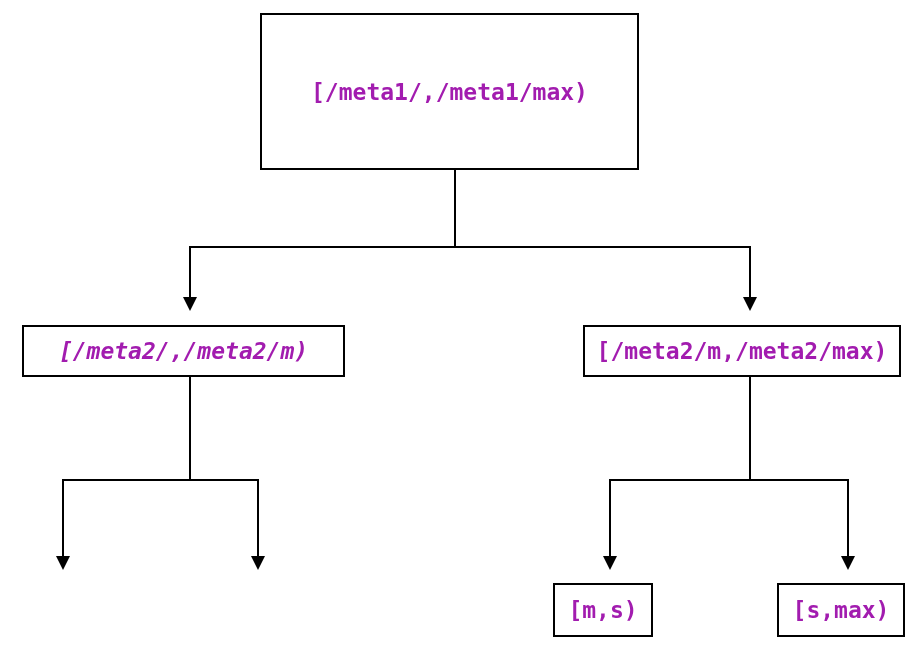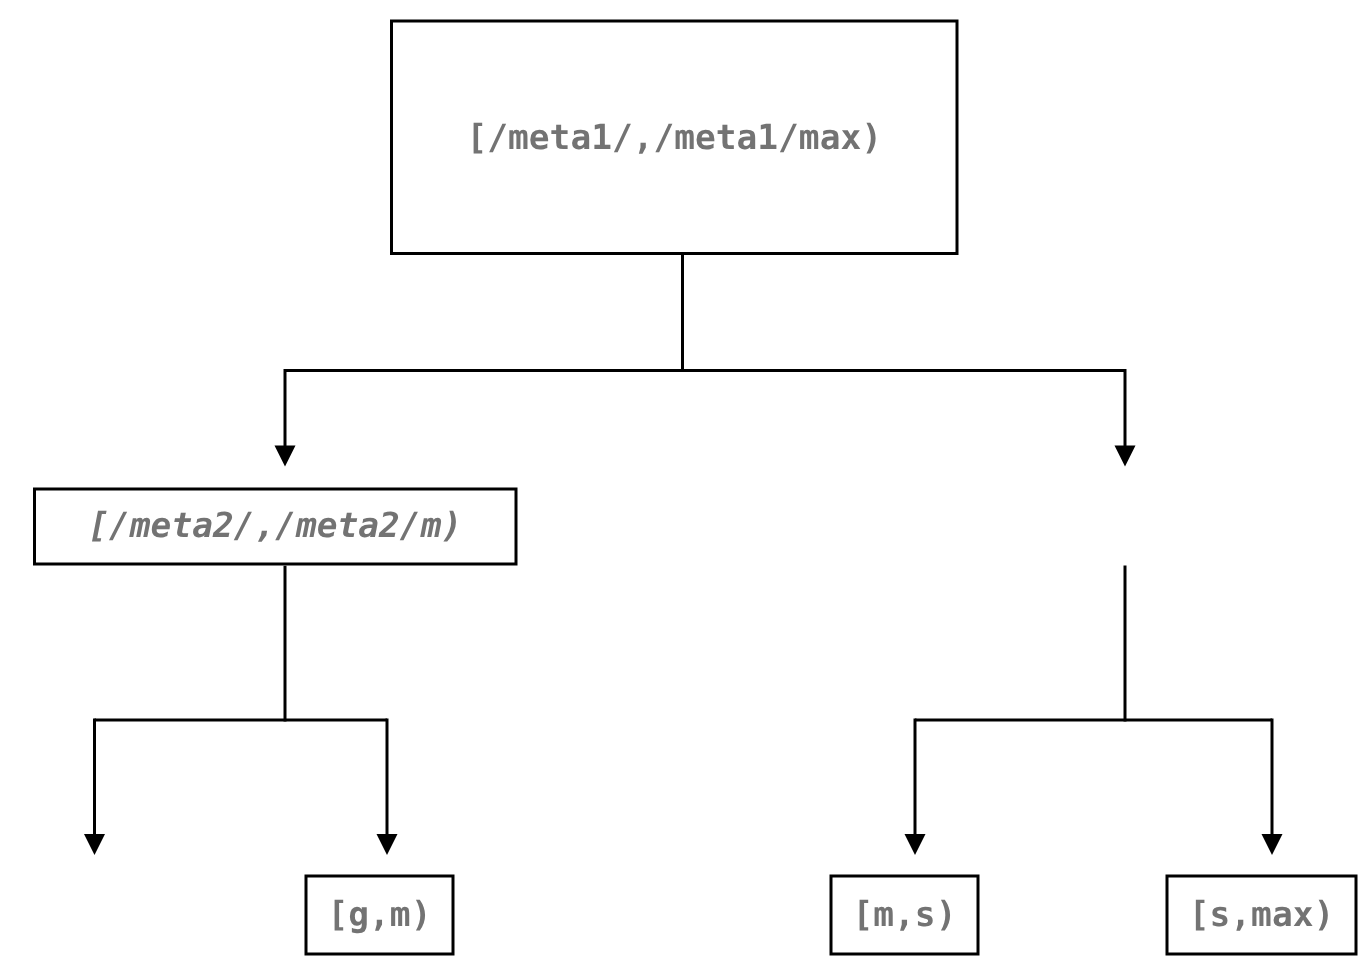--- a/index.html
+++ b/index.html
@@ -23,21 +23,21 @@
   .node {
     position: absolute;
     box-sizing: border-box;
     border: 2px solid #000000;
     background: #ffffff;
     display: flex;
     align-items: center;
     justify-content: center;
     font-weight: bold;
     font-size: 23px;
-    color: #737373;
+    color: #a21caf;
     white-space: nowrap;
     z-index: 2;
   }
   .node-root   { left: 260px; top: 13px;  width: 379px; height: 157px; }
   .node-left   { left: 22px;  top: 325px; width: 323px; height: 52px; font-style: italic;  }
   .node-right  { left: 583px; top: 325px; width: 318px; height: 52px;  }
   .node-ag     { left: 8px;   top: 583px; width: 100px; height: 54px;  }
   .node-gm     { left: 203px; top: 583px; width: 100px; height: 54px;  }
   .node-ms     { left: 553px; top: 583px; width: 100px; height: 54px;  }
   .node-smax   { left: 777px; top: 583px; width: 128px; height: 54px;  }
@@ -77,21 +77,21 @@
     <path class="edge-line" d="M610,479 L610,557"></path>
     <polygon class="arrowhead" points="603,556 617,556 610,570"></polygon>
     <path class="edge-line" d="M848,479 L848,557"></path>
     <polygon class="arrowhead" points="841,556 855,556 848,570"></polygon>
   </svg>
 
   <div class="node node-root">[/meta1/,/meta1/max)</div>
 
   <div class="node node-left">[/meta2/,/meta2/m)</div>
 
+  <div class="node node-right">[/meta2/m,/meta2/max)</div>
 
 
-  <div class="node node-gm">[g,m)</div>
 
   <div class="node node-ms">[m,s)</div>
 
   <div class="node node-smax">[s,max)</div>
 
 </div>
 
 </body></html>

